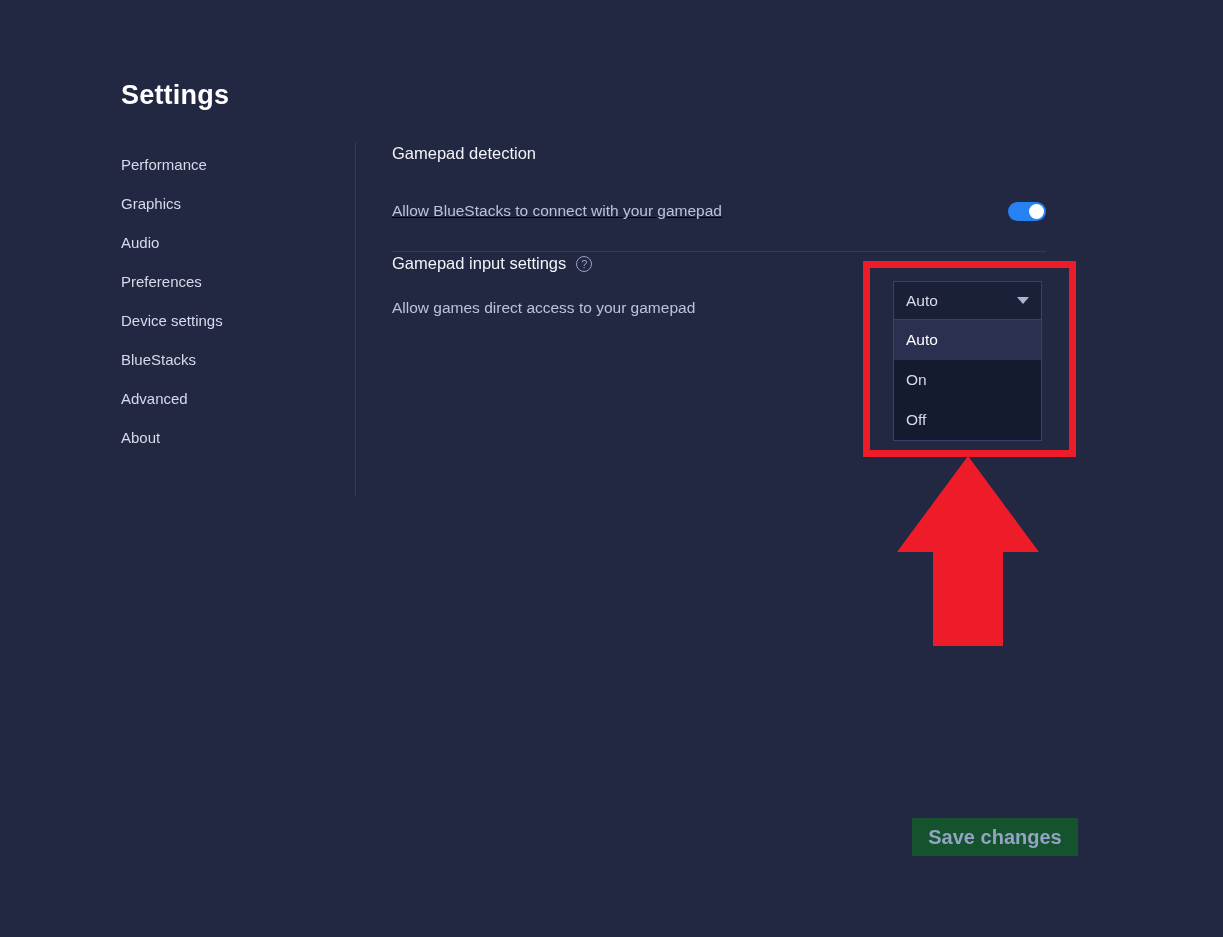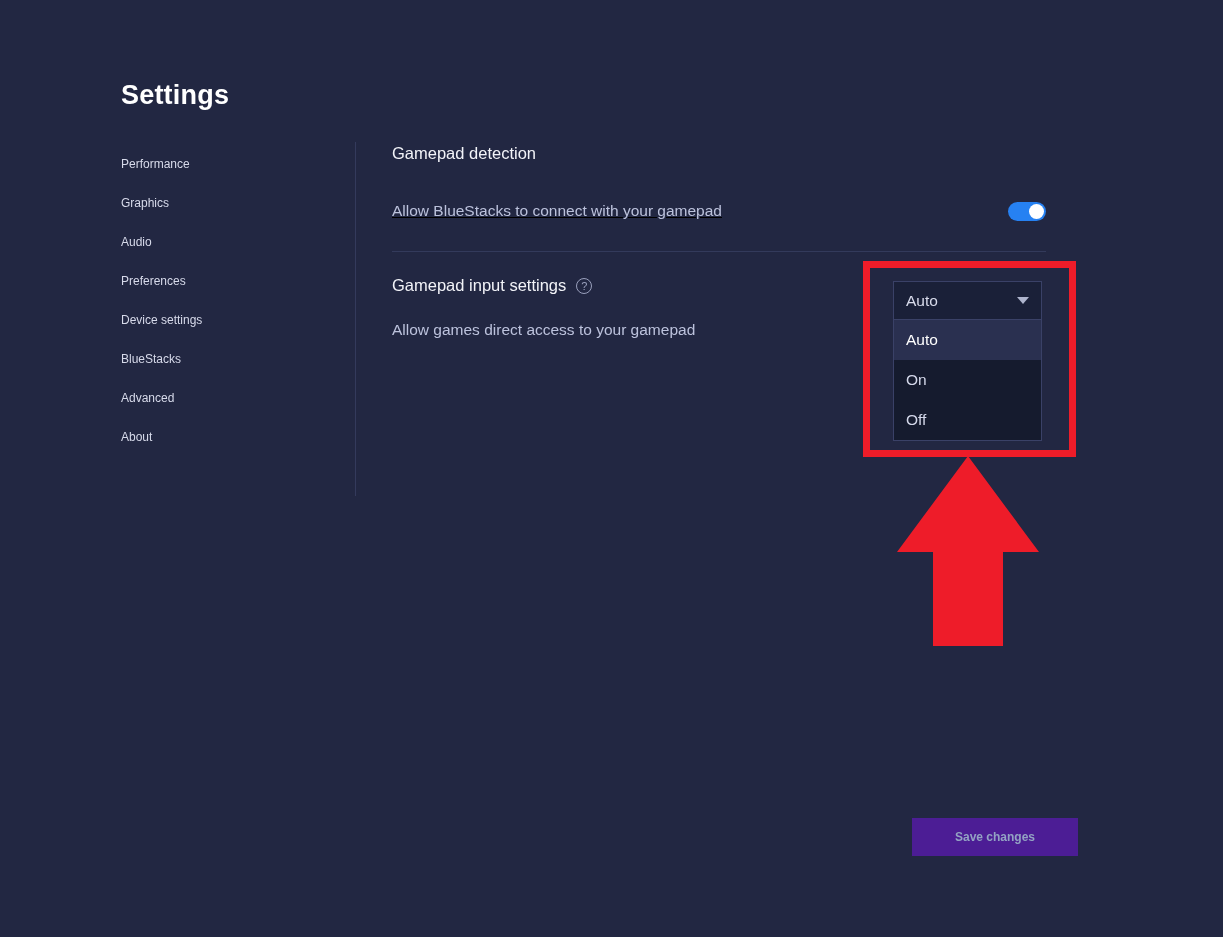--- a/index.html
+++ b/index.html
@@ -34,21 +34,21 @@
   .sidebar {
     position: absolute;
     left: 121px;
     top: 152px;
     width: 215px;
   }
   .sidebar-item {
     position: relative;
     height: 39px;
     line-height: 25px;
-    font-size: 12px;
+    font-size: 15px;
     color: #d7daea;
     cursor: pointer;
     white-space: nowrap;
   }
   .sidebar-item .label { display: inline-block; padding-bottom: 4px; }
   .sidebar-item.active .label {
     color: #ffffff;
     border-bottom: 2px solid #2681f2;
   }
 
@@ -177,24 +177,24 @@
     color: #ffffff;
   }
 
   
   .save-btn {
     position: absolute;
     left: 912px;
     top: 818px;
     width: 166px;
     height: 38px;
-    background: #4c1d95;
+    background: #14532d;
     border: none;
     color: #93a3c3;
-    font-size: 12px;
+    font-size: 20px;
     font-weight: bold;
     font-family: "Liberation Sans", sans-serif;
     cursor: default;
   }
 
   
   .annot-box {
     position: absolute;
     left: 863px;
     top: 261px;
@@ -256,21 +256,21 @@
       </div>
       <div class="row" style="margin-top:36px; height:22px;text-decoration:underline;">
         <span class="row-label">Allow BlueStacks to connect with your gamepad</span>
         <span class="toggle">
           <span class="knob"></span>
         </span>
       </div>
       <div class="h-divider" style="margin-top:29px;"></div>
     </div>
 
-    <div style="margin-top:22px;">
+    <div style="">
       <div class="section-head">
         <span>Gamepad input settings</span>
         <span class="help-icon">
           <span>?</span>
         </span>
       </div>
       <div class="row" style="margin-top:23px; height:22px;align-items:center;">
         <span class="row-label">Allow games direct access to your gamepad</span>
       </div>
     </div>

